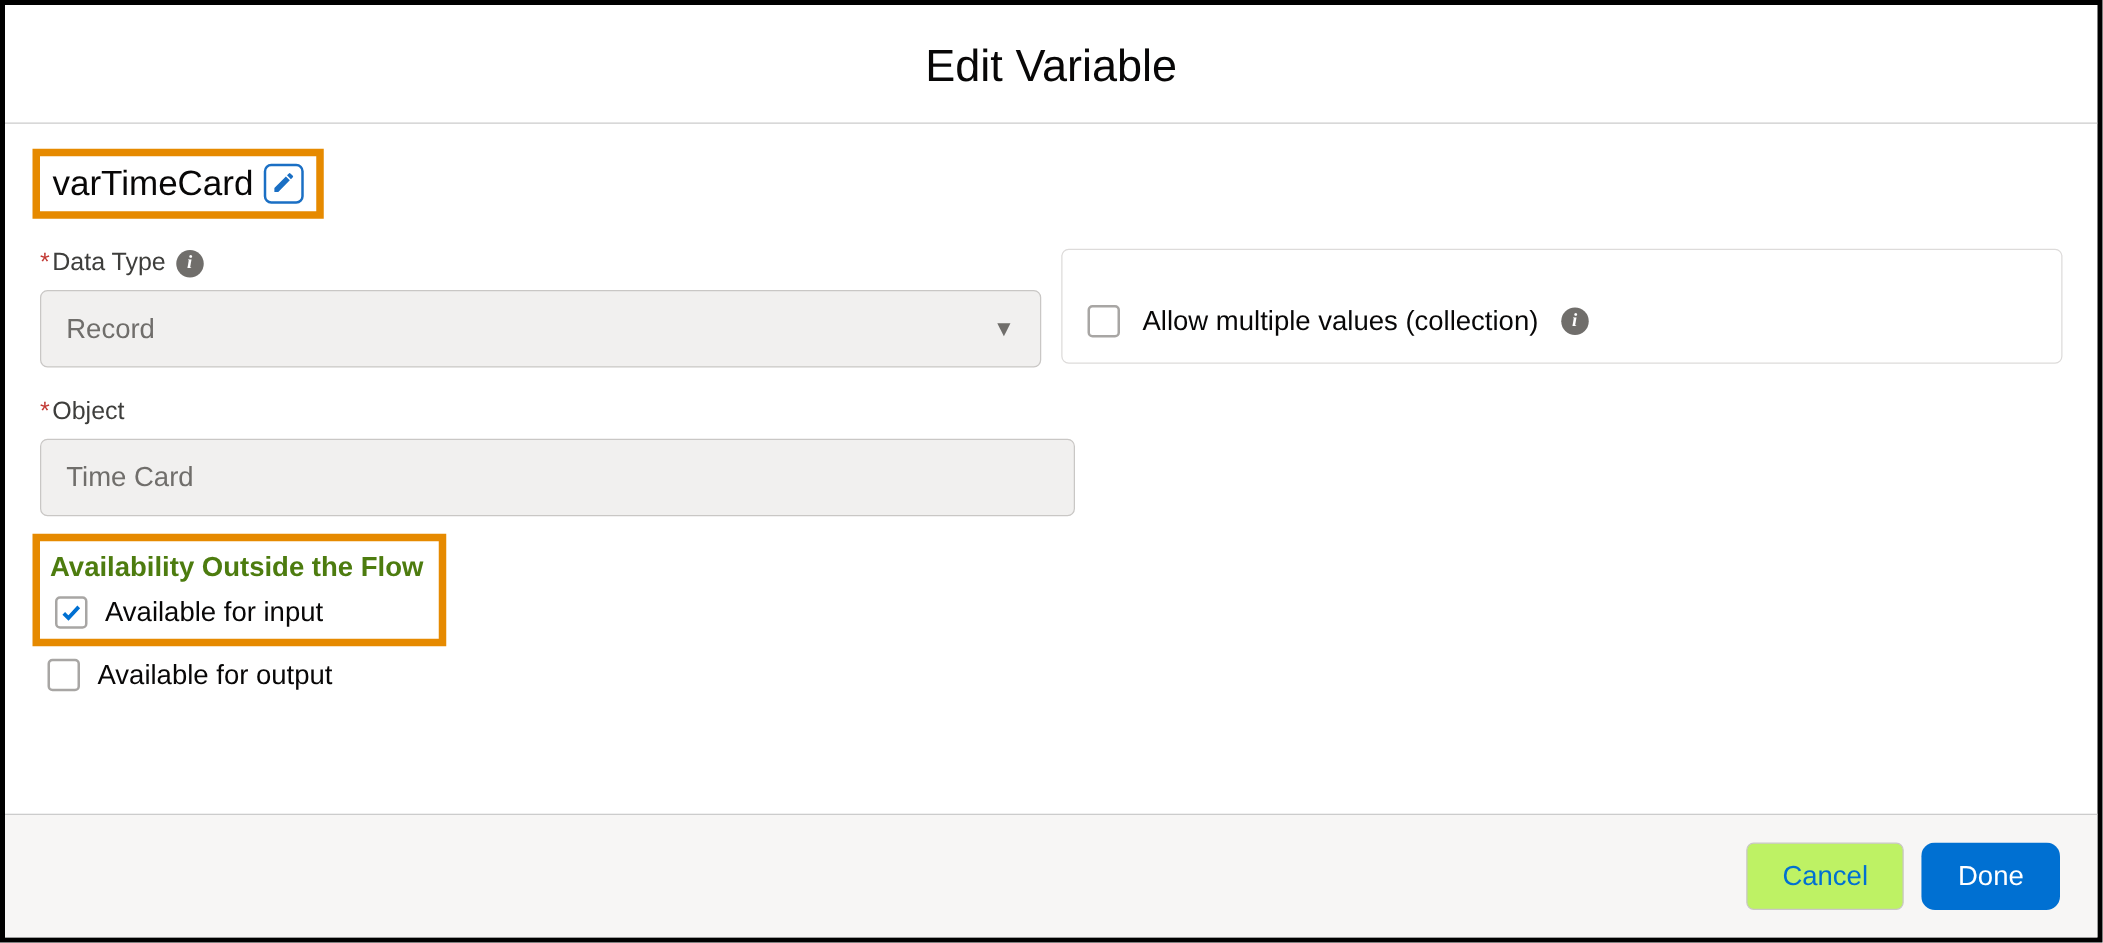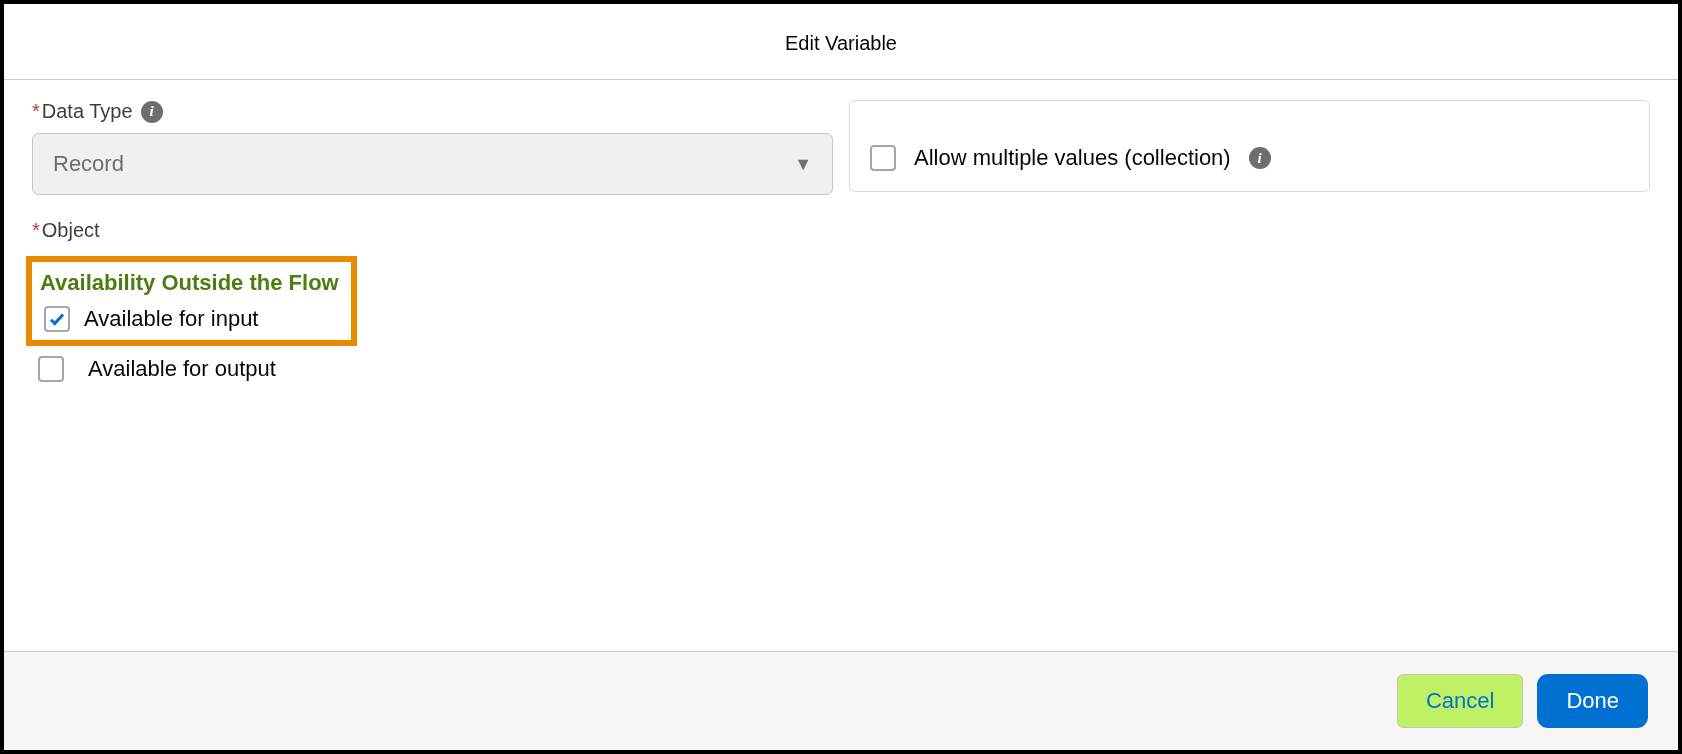--- a/index.html
+++ b/index.html
@@ -15,21 +15,21 @@
       border: 4px solid #000;
       display: flex;
       flex-direction: column;
     }
     .header {
       padding: 28px 0 24px;
       text-align: center;
       border-bottom: 1px solid #ccc;
     }
     .header-title {
-      font-size: 20px;
+      font-size: 36px;
       font-weight: 400;
       color: #080707;
     }
     .content {
       flex: 1;
       padding: 20px 28px 20px 28px;
       overflow: hidden;
     }
     .name-row {
       display: inline-flex;
@@ -181,21 +181,21 @@
       font-size: 22px;
       color: #080707;
       margin-top: 6px;
     }
     .checkbox-row .checkbox {
       margin-left: 4px;
     }
     .outside-row {
       display: flex;
       align-items: center;
-      gap: 24px;
+      gap: 14px;
       font-size: 22px;
       color: #080707;
       margin-top: 10px;
       margin-left: 6px;
     }
     .footer {
       border-top: 1px solid #ccc;
       background: #f7f6f5;
       padding: 22px 30px;
       display: flex;
@@ -223,20 +223,30 @@
     }
   </style>
 </head>
 <body>
 
 <div class="header">
   <div class="header-title">Edit Variable</div>
 </div>
 
 <div class="content">
+  <div class="name-row">
+    <span class="variable-name">varTimeCard</span>
+    <button class="edit-btn">
+      <span>
+        <svg viewBox="0 0 24 24" fill="#1a6fc4">
+            <path d="M3 17.25V21h3.75L17.81 9.94l-3.75-3.75L3 17.25zM20.71 7.04a1 1 0 0 0 0-1.41l-2.34-2.34a1 1 0 0 0-1.41 0l-1.83 1.83 3.75 3.75 1.83-1.83z"></path>
+          </svg>
+      </span>
+    </button>
+  </div>
 
   <div class="row-fields">
     <div class="field-col">
       <div class="field-label">
         <span><span class="required">*</span><span>Data Type</span></span>
         <span class="info-icon">i</span>
       </div>
       <div class="select-box">
         <span>Record</span>
         <span class="dropdown-arrow">▼</span>
@@ -252,20 +262,23 @@
           <span class="info-icon">i</span>
         </div>
       </div>
     </div>
   </div>
 
   <div class="object-row">
     <div class="field-label">
       <span><span class="required">*</span><span>Object</span></span>
     </div>
+    <div class="input-readonly">
+      <span>Time Card</span>
+    </div>
   </div>
 
   <div class="avail-section">
     <div class="section-header">Availability Outside the Flow</div>
     <div class="checkbox-row">
       <div class="checkbox checked">
         <svg viewBox="0 0 24 24" fill="none" stroke="#0070d2" stroke-width="4">
             <polyline points="4,13 9,18 20,6"></polyline>
           </svg>
       </div>

